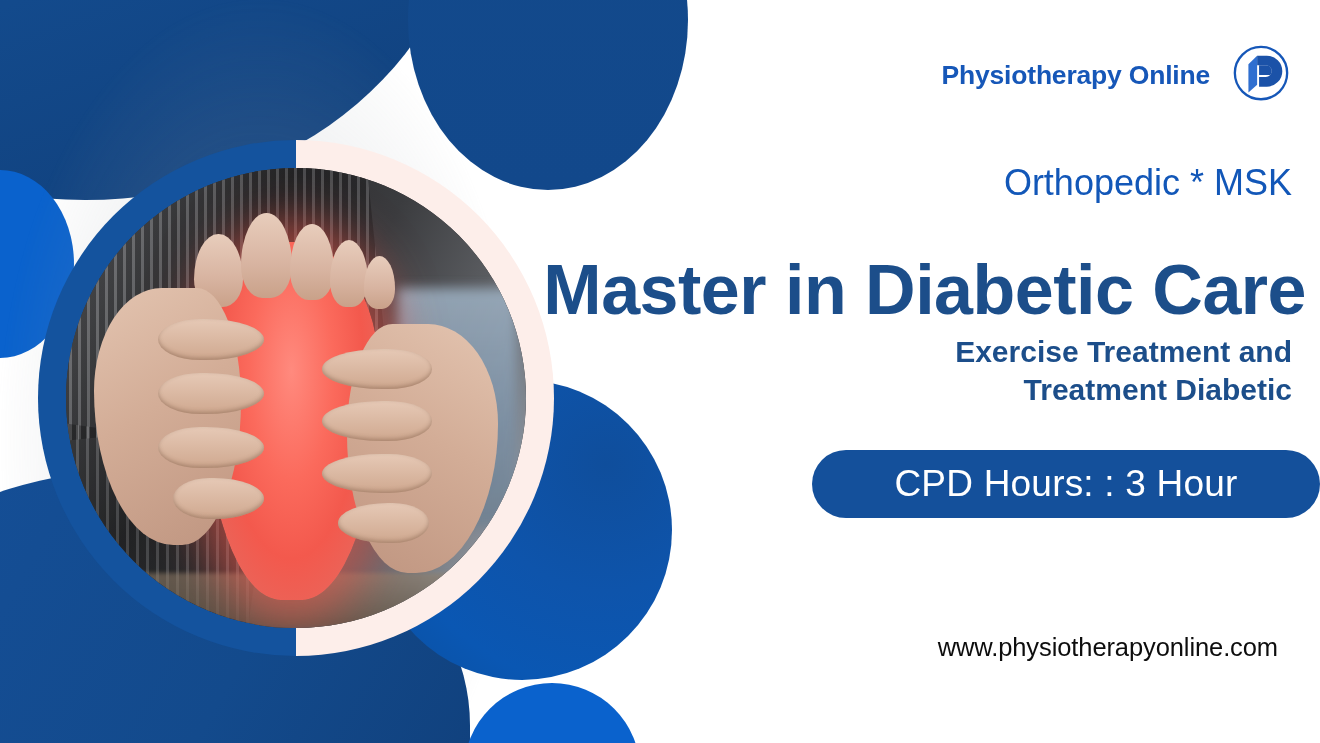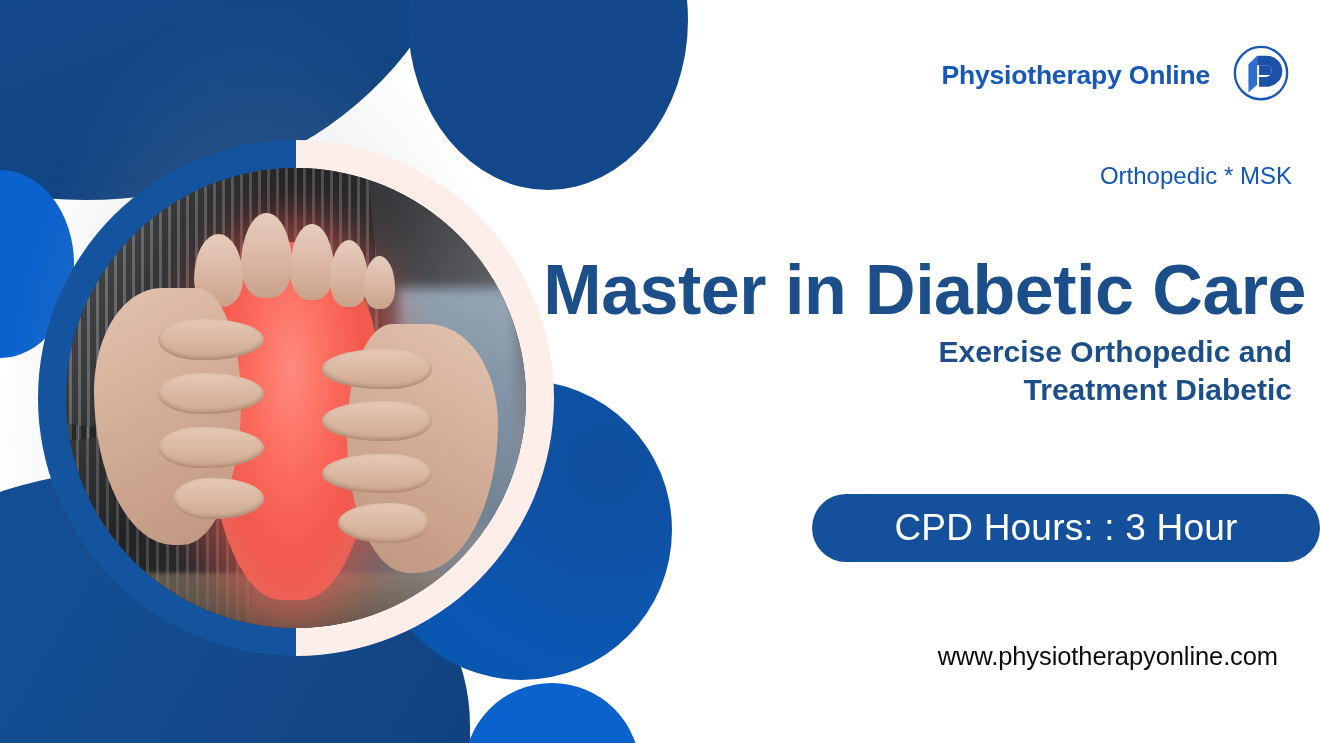--- a/index.html
+++ b/index.html
@@ -256,21 +256,21 @@
   #logo-mark {
     width: 62px;
     height: 62px;
     display: block;
   }
 
   #eyebrow {
     position: absolute;
     right: 28px;
     top: 162px;
-    font-size: 24px;
+    font-size: 36px;
     color: #1257b8;
     white-space: nowrap;
   }
 
   #headline {
     position: absolute;
     right: 14px;
     top: 250px;
     font-size: 70px;
     font-weight: bold;
@@ -295,38 +295,36 @@
     position: absolute;
     left: 212px;
     top: 450px;
     width: 508px;
     height: 68px;
     border-radius: 34px;
     background: #14509b;
     display: flex;
     align-items: center;
     justify-content: center;
-    margin-top: 44px;
   }
   #cpd-badge-label {
     color: #ffffff;
     font-size: 37px;
     white-space: nowrap;
     letter-spacing: 0.2px;
   }
 
   #website {
     position: absolute;
     right: 42px;
     top: 633px;
     font-size: 25.5px;
     color: #0d0d0d;
     letter-spacing: -0.1px;
     white-space: nowrap;
-    margin-top: 9px;
   }
 </style>
 </head>
 <body>
 
 <div id="banner">
 
   <div class="shape" id="blob-top-left-2"></div>
   <div class="shape" id="circle-behind-ring-top"></div>
   <div class="shape" id="circle-left-edge"></div>
@@ -377,21 +375,21 @@
         <path d="M28 12 L19 21 V50 L28 42 Z" fill="#2f6fd0"></path>
         <path d="M30 22 H37 A6 6 0 0 1 41.5 32 L30 32 Z" fill="#1b52a8"></path>
       </svg>
     </div>
 
     <div id="eyebrow">Orthopedic * MSK</div>
 
     <div id="headline">Master in Diabetic Care</div>
 
     <div id="subhead">
-      <div>Exercise Orthopedic and</div>
+      <div>Exercise Treatment and</div>
       <div>Treatment Diabetic</div>
     </div>
 
     <div id="cpd-badge">
       <span id="cpd-badge-label">CPD Hours: : 3 Hour</span>
     </div>
 
     <div id="website">www.physiotherapyonline.com</div>
 
   </div>

